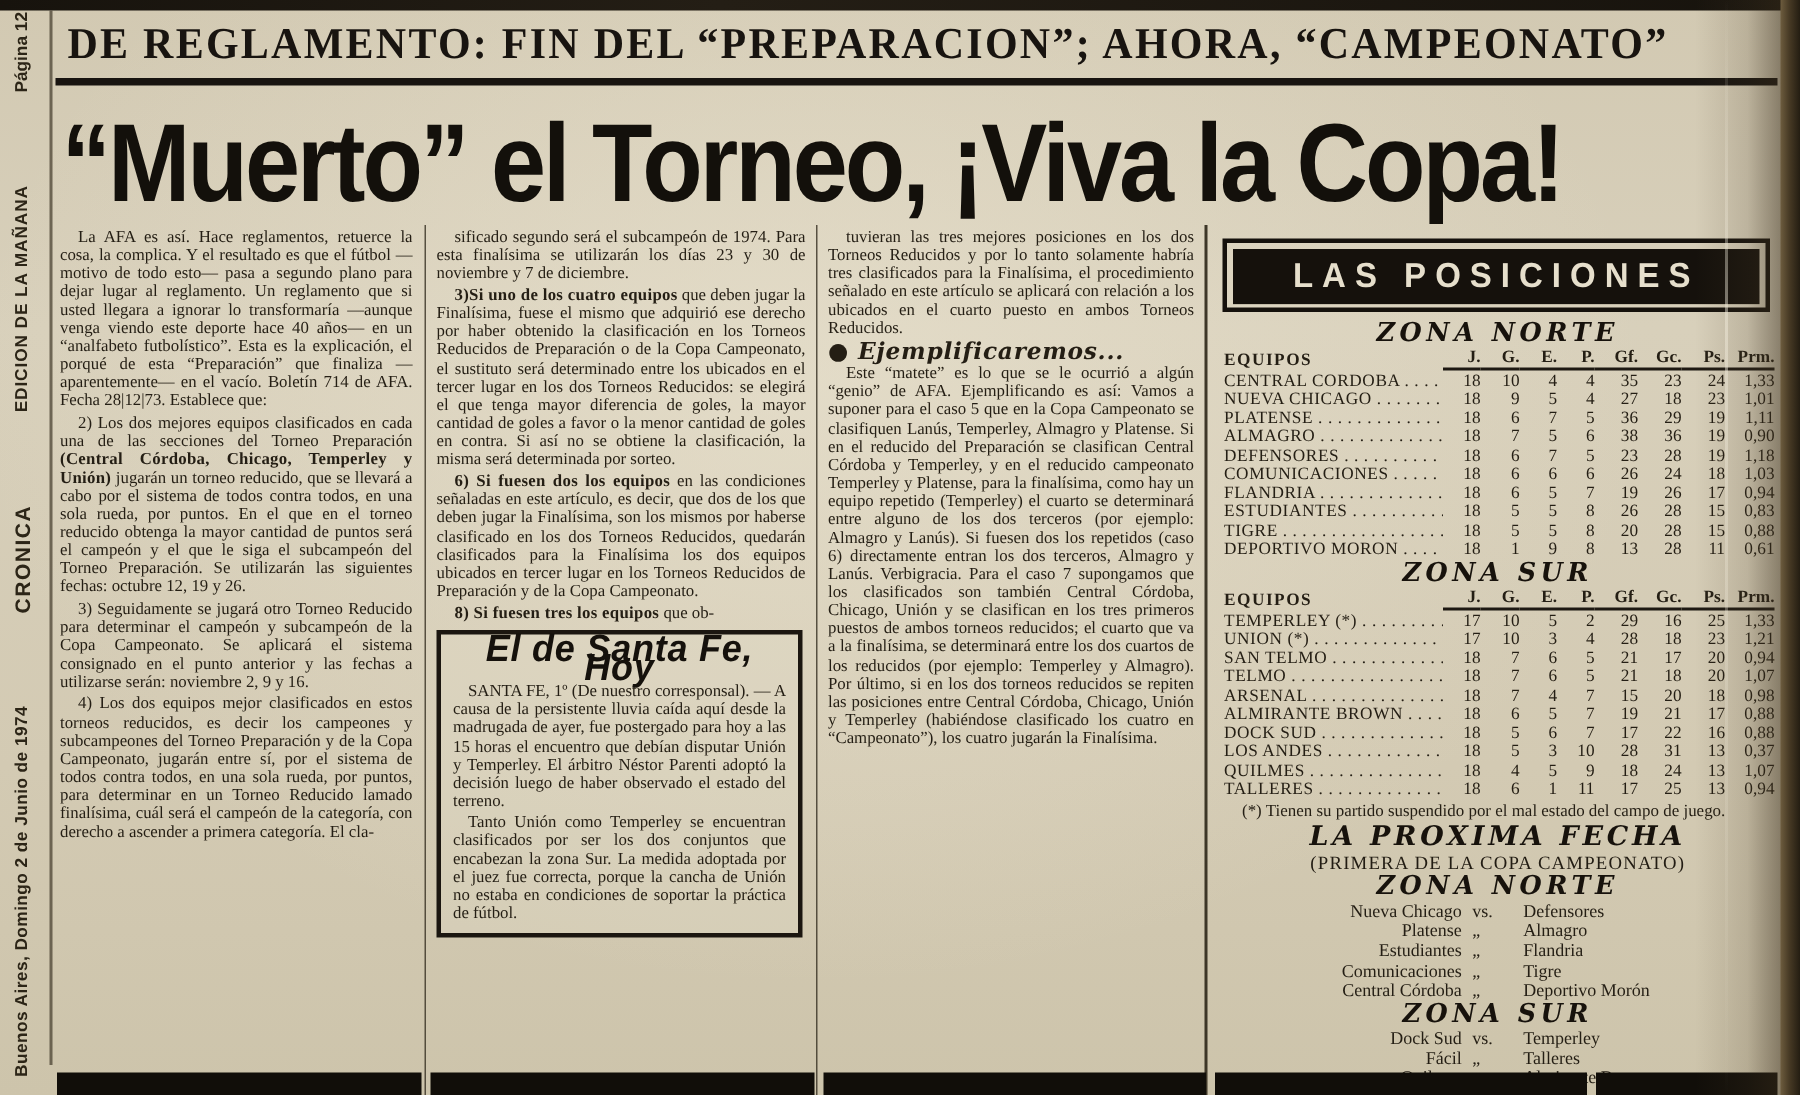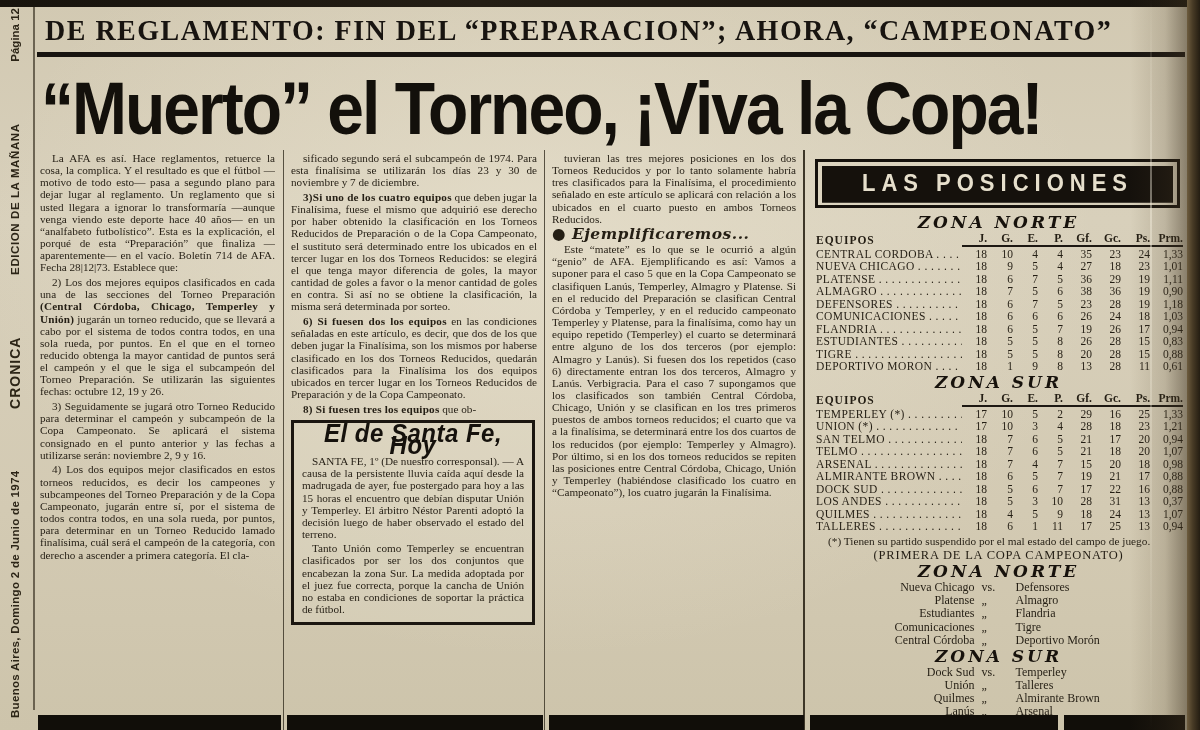--- a/index.html
+++ b/index.html
@@ -393,20 +393,21 @@
               <span class="tnum">6</span>
               <span class="tnum">1</span>
               <span class="tnum">11</span>
               <span class="tnum">17</span>
               <span class="tnum">25</span>
               <span class="tnum">13</span>
               <span class="tnum">0,94</span>
             </div>
           </div>
         <div class="footnote">(*) Tienen su partido suspendido por el mal estado del campo de juego.</div>
+        <div class="next-title">LA PROXIMA FECHA</div>
         <div class="next-subtitle">(PRIMERA DE LA COPA CAMPEONATO)</div>
         <div>
             <div class="zone-heading">ZONA NORTE</div>
             <div class="match">
               <span class="home">Nueva Chicago</span>
               <span class="sep">vs.</span>
               <span class="away">Defensores</span>
             </div>
             <div class="match">
               <span class="home">Platense</span>
@@ -428,21 +429,21 @@
               <span class="sep">„</span>
               <span class="away">Deportivo Morón</span>
             </div>
             <div class="zone-heading">ZONA SUR</div>
             <div class="match">
               <span class="home">Dock Sud</span>
               <span class="sep">vs.</span>
               <span class="away">Temperley</span>
             </div>
             <div class="match">
-              <span class="home">Unión</span>
+              <span class="home">Fácil</span>
               <span class="sep">„</span>
               <span class="away">Talleres</span>
             </div>
             <div class="match">
               <span class="home">Quilmes</span>
               <span class="sep">„</span>
               <span class="away">Almirante Brown</span>
             </div>
             <div class="match">
               <span class="home">Lanús</span>

